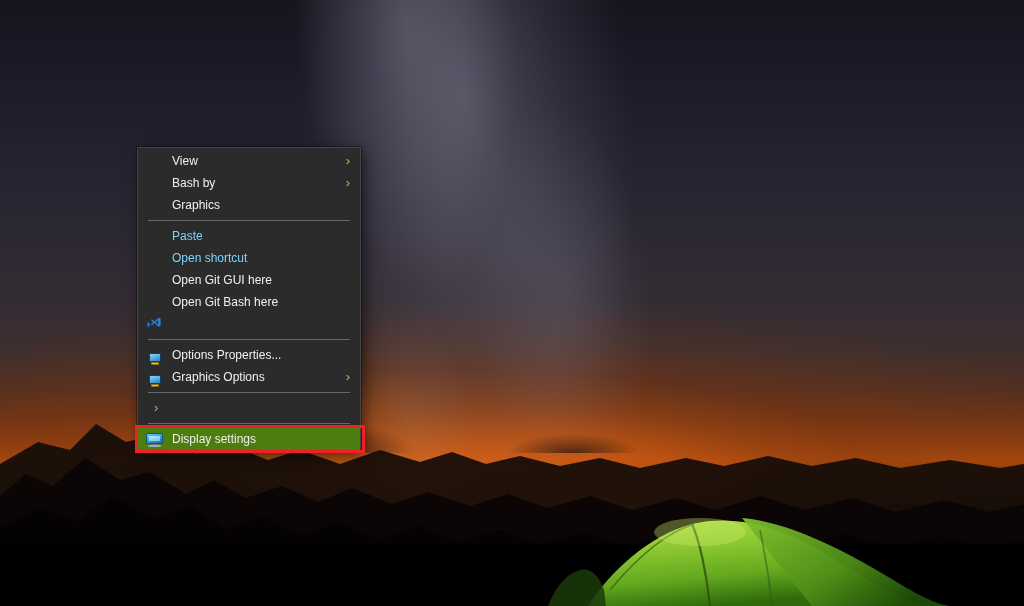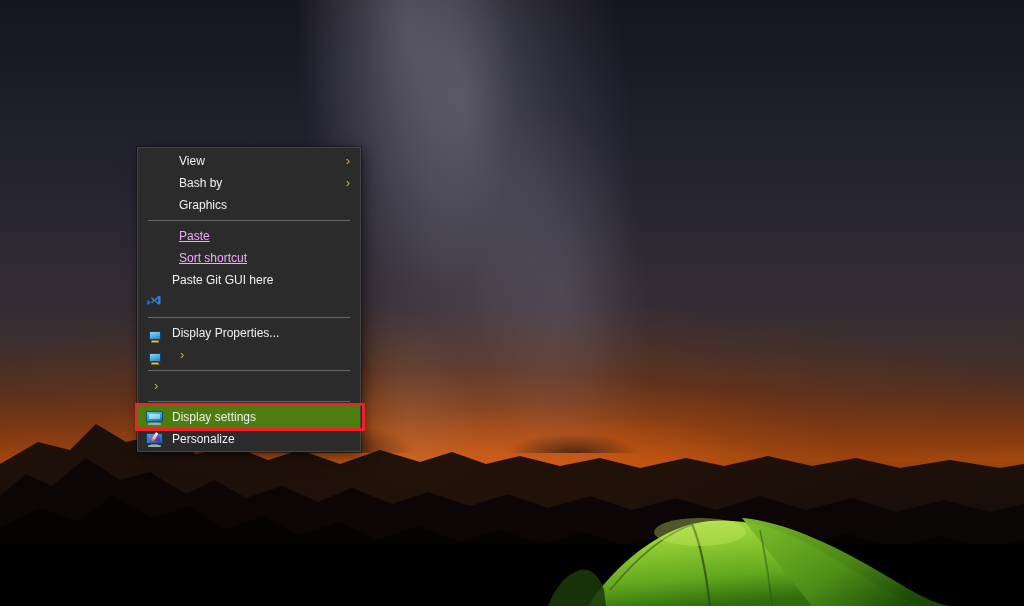--- a/index.html
+++ b/index.html
@@ -125,22 +125,22 @@
     white-space:nowrap;
     cursor:default;
   }
   .mi .ico {
     width:17px; height:17px;
     margin-right:9px;
     flex:0 0 17px;
     position:relative;
     display:block;
   }
-  .mi.noicon .lbl { margin-left:33px; }
-  .mi.disabled { color:#f0abfc;text-decoration:underline; }
+  .mi.noicon .lbl { margin-left:26px; }
+  .mi.disabled { color:#7dd3fc; }
   .mi .lbl { flex:1 1 auto; }
   .mi .chev {
     flex:0 0 auto;
     color:#cfa96a;
     font-size:13px;
     line-height:1;
     margin-left:8px;
     font-weight:400;
     transform:translateY(-1px);
   }
@@ -322,52 +322,57 @@
       <span class="lbl">Graphics</span>
     </div>
 
     <div class="sep"></div>
 
     <div class="mi noicon disabled">
       <span class="lbl">Paste</span>
     </div>
 
     <div class="mi noicon disabled">
-      <span class="lbl">Sort shortcut</span>
+      <span class="lbl">Open shortcut</span>
     </div>
 
     <div class="mi">
       <span class="ico"><span class="ico-git"></span></span>
-      <span class="lbl">Paste Git GUI here</span>
-    </div>
-
+      <span class="lbl">Open Git GUI here</span>
+    </div>
+
+    <div class="mi">
+      <span class="ico"><span class="ico-git"></span></span>
+      <span class="lbl">Open Git Bash here</span>
+    </div>
 
     <div class="mi">
       <span class="ico">
         <svg class="ico-vscode" viewBox="0 0 24 24" aria-hidden="true">
           <path d="M17.6 2.3 12.2 7.6 8.4 4.7 6.9 5.5l3.1 3.3-3.1 3.3 1.5.8 3.8-2.9 5.4 5.3 3-1.4V3.7z
                    M17.1 6.1v5.9l-3.4-3z" fill="#2f7fd6"></path>
           <path d="M3.4 8.6 1.6 9.9v4.2l1.8 1.3 3-3.1z" fill="#1f6fc4"></path>
         </svg>
       </span>
     </div>
 
     <div class="sep"></div>
 
     <div class="mi">
       <span class="ico">
         <span class="ico-gfx"><span class="g-screen"></span><span class="g-foot"></span></span>
       </span>
-      <span class="lbl">Display Properties...</span>
+      <span class="lbl">Options Properties...</span>
     </div>
 
     <div class="mi">
       <span class="ico">
         <span class="ico-gfx"><span class="g-screen"></span><span class="g-foot"></span></span>
       </span>
+      <span class="lbl">Graphics Options</span>
       <span class="chev">›</span>
     </div>
 
     <div class="sep"></div>
 
     <div class="mi noicon">
       <span class="chev">›</span>
     </div>
 
     <div class="sep"></div>
@@ -378,27 +383,15 @@
           <span class="d-body">
               <span class="d-inner"></span>
             </span>
           <span class="d-stand"></span><span class="d-base"></span>
         </span>
       </span>
       <span class="lbl">Display settings</span>
       <div id="display-highlight"></div>
     </div>
 
-    <div class="mi">
-      <span class="ico">
-        <span class="ico-personalize">
-          <span class="p-body">
-              <span class="p-inner"></span>
-            </span>
-          <span class="p-brush"></span>
-          <span class="p-stand"></span><span class="p-base"></span>
-        </span>
-      </span>
-      <span class="lbl">Personalize</span>
-    </div>
 
   </div>
 </div>
 
 </body></html>

